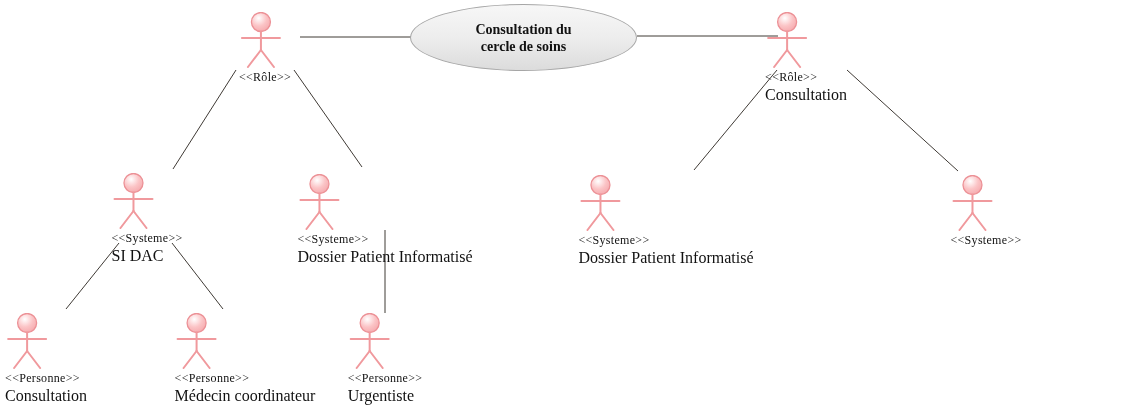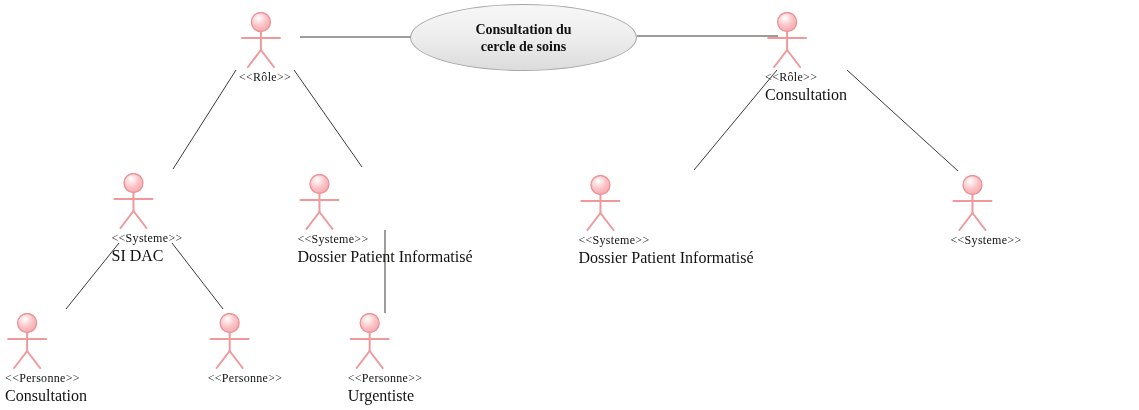--- a/index.html
+++ b/index.html
@@ -153,20 +153,21 @@
 
   <div class="actor" style="left:245px;top:313px">
     <svg class="figure" width="44" height="56" viewBox="0 0 44 56">
       <circle cx="22" cy="10" r="9.5"></circle>
         <line x1="22" y1="19.5" x2="22" y2="38"></line>
         <line x1="3" y1="26" x2="41" y2="26"></line>
         <line x1="22" y1="38" x2="9" y2="55"></line>
         <line x1="22" y1="38" x2="35" y2="55"></line>
     </svg>
     <div class="stereotype">&lt;&lt;Personne&gt;&gt;</div>
+    <div class="actor-name">Médecin coordinateur</div>
   </div>
 
   <div class="actor" style="left:385px;top:313px">
     <svg class="figure" width="44" height="56" viewBox="0 0 44 56">
       <circle cx="22" cy="10" r="9.5"></circle>
         <line x1="22" y1="19.5" x2="22" y2="38"></line>
         <line x1="3" y1="26" x2="41" y2="26"></line>
         <line x1="22" y1="38" x2="9" y2="55"></line>
         <line x1="22" y1="38" x2="35" y2="55"></line>
     </svg>

